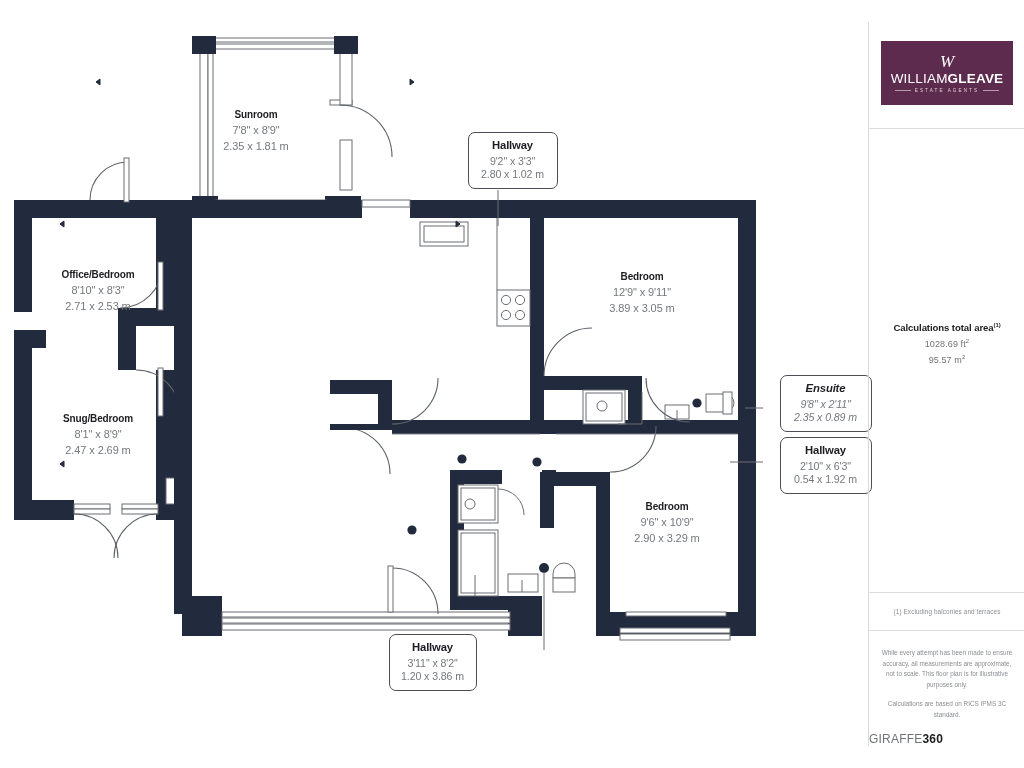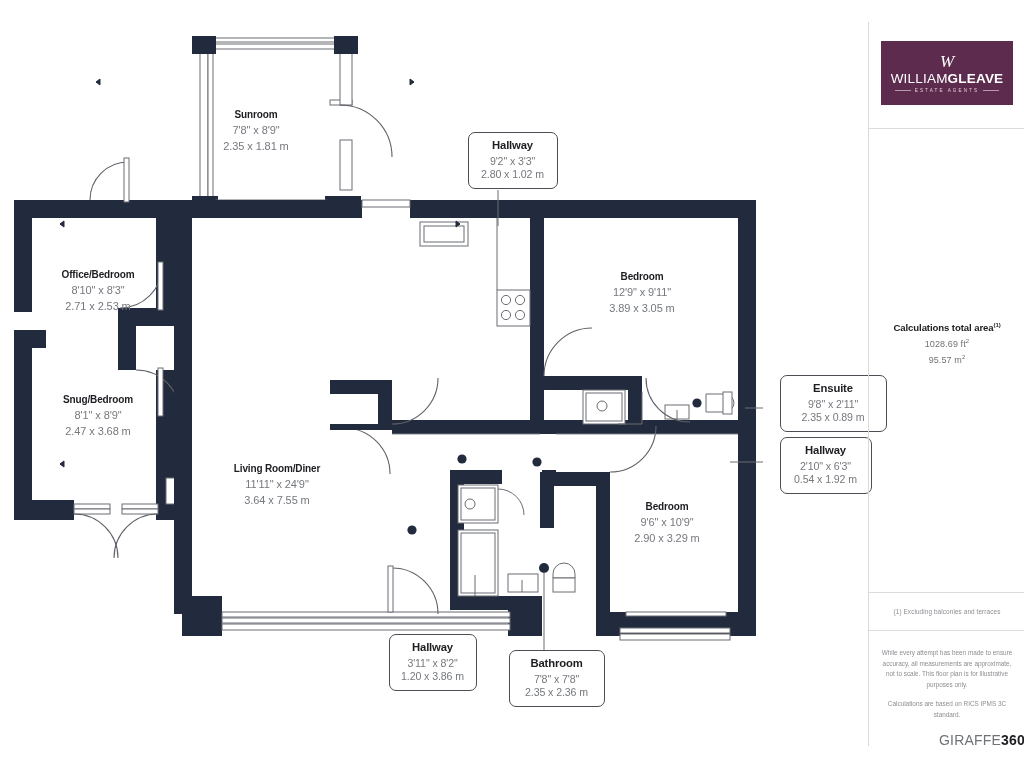--- a/index.html
+++ b/index.html
@@ -21,21 +21,21 @@
 
   #area-block{position:absolute;left:0;top:300px;width:156px;text-align:center;}
   #area-title{font-size:9.6px;font-weight:700;color:#1d1d1f;letter-spacing:-0.1px;}
   #area-title sup{font-size:6px;}
   .area-val{font-size:9px;color:#6f7276;margin-top:5px;letter-spacing:0.1px;}
   .area-val sup{font-size:6px;}
 
   #foot-note{position:absolute;left:8px;top:586px;width:140px;text-align:center;font-size:6.4px;color:#8b8e92;letter-spacing:0.1px;}
   #legal{position:absolute;left:10px;top:626px;width:136px;text-align:center;font-size:6.4px;color:#8b8e92;line-height:1.65;}
   #legal .p2{margin-top:9px;}
-  #brand{position:absolute;left:0;top:710px;width:156px;text-align:right;font-size:14px;color:#6f7276;letter-spacing:0.2px;}
+  #brand{position:absolute;left:0;top:710px;width:156px;text-align:left;font-size:12px;color:#6f7276;letter-spacing:0.2px;}
   #brand b{color:#1d1d1f;font-weight:700;}
 
   
   #plan{position:absolute;left:0;top:0;width:868px;height:768px;}
   #plan svg{display:block;}
 
   
   .rl{position:absolute;text-align:center;line-height:1.32;}
   .rl .nm{font-size:10px;font-weight:700;color:#1d1d22;letter-spacing:-0.15px;white-space:nowrap;}
   .rl .d1,.rl .d2{font-size:11px;color:#75787d;letter-spacing:-0.1px;white-space:nowrap;}
@@ -250,74 +250,64 @@
     <div class="d1">7'8" x 8'9"</div>
     <div class="d2">2.35 x 1.81 m</div>
   </div>
 
   <div class="rl" style="left:18px;top:220px;width:160px;margin-top:48px;">
     <div class="nm">Office/Bedroom</div>
     <div class="d1">8'10" x 8'3"</div>
     <div class="d2">2.71 x 2.53 m</div>
   </div>
 
-  <div class="rl" style="left:18px;top:393px;width:160px;">
+  <div class="rl" style="left:18px;top:412px;width:160px;">
     <div class="nm">Snug/Bedroom</div>
     <div class="d1">8'1" x 8'9"</div>
-    <div class="d2">2.47 x 3.68 m</div>
-  </div>
-
-
-  <div class="rl" style="left:188px;top:462px;width:178px;">
-    <div class="nm">Living Room/Diner</div>
-    <div class="d1">11'11" x 24'9"</div>
-    <div class="d2">3.64 x 7.55 m</div>
-  </div>
+    <div class="d2">2.47 x 2.69 m</div>
+  </div>
+
+
 
   <div class="rl" style="left:570px;top:270px;width:144px;">
     <div class="nm">Bedroom</div>
     <div class="d1">12'9" x 9'11"</div>
     <div class="d2">3.89 x 3.05 m</div>
   </div>
 
   <div class="rl" style="left:595px;top:500px;width:144px;">
     <div class="nm">Bedroom</div>
     <div class="d1">9'6" x 10'9"</div>
     <div class="d2">2.90 x 3.29 m</div>
   </div>
 
   <div class="cb" style="left:454px;top:132px;width:90px;">
     <div class="nm">Hallway</div>
     <div class="d1">9'2" x 3'3"</div>
     <div class="d2">2.80 x 1.02 m</div>
   </div>
 
-  <div class="cb" style="left:766px;top:375px;width:107px;">
+  <div class="cb" style="left:766px;top:375px;width:92px;font-style:italic;">
     <div class="nm">Ensuite</div>
     <div class="d1">9'8" x 2'11"</div>
     <div class="d2">2.35 x 0.89 m</div>
   </div>
 
   <div class="cb" style="left:766px;top:437px;width:92px;">
     <div class="nm">Hallway</div>
     <div class="d1">2'10" x 6'3"</div>
     <div class="d2">0.54 x 1.92 m</div>
   </div>
 
   <div class="cb" style="left:375px;top:634px;width:88px;">
     <div class="nm">Hallway</div>
     <div class="d1">3'11" x 8'2"</div>
     <div class="d2">1.20 x 3.86 m</div>
   </div>
 
-  <div class="cb" style="left:495px;top:650px;width:96px;">
-    <div class="nm">Bathroom</div>
-    <div class="d1">7'8" x 7'8"</div>
-    <div class="d2">2.35 x 2.36 m</div>
-  </div>
 
   <div id="sidebar">
 
     <div id="logo-box">
       <div id="logo-mark">W</div>
       <div id="logo-word">
         <span class="thin">WILLIAM</span>
           <span class="bold">GLEAVE</span>
       </div>
       <div id="logo-sub">

